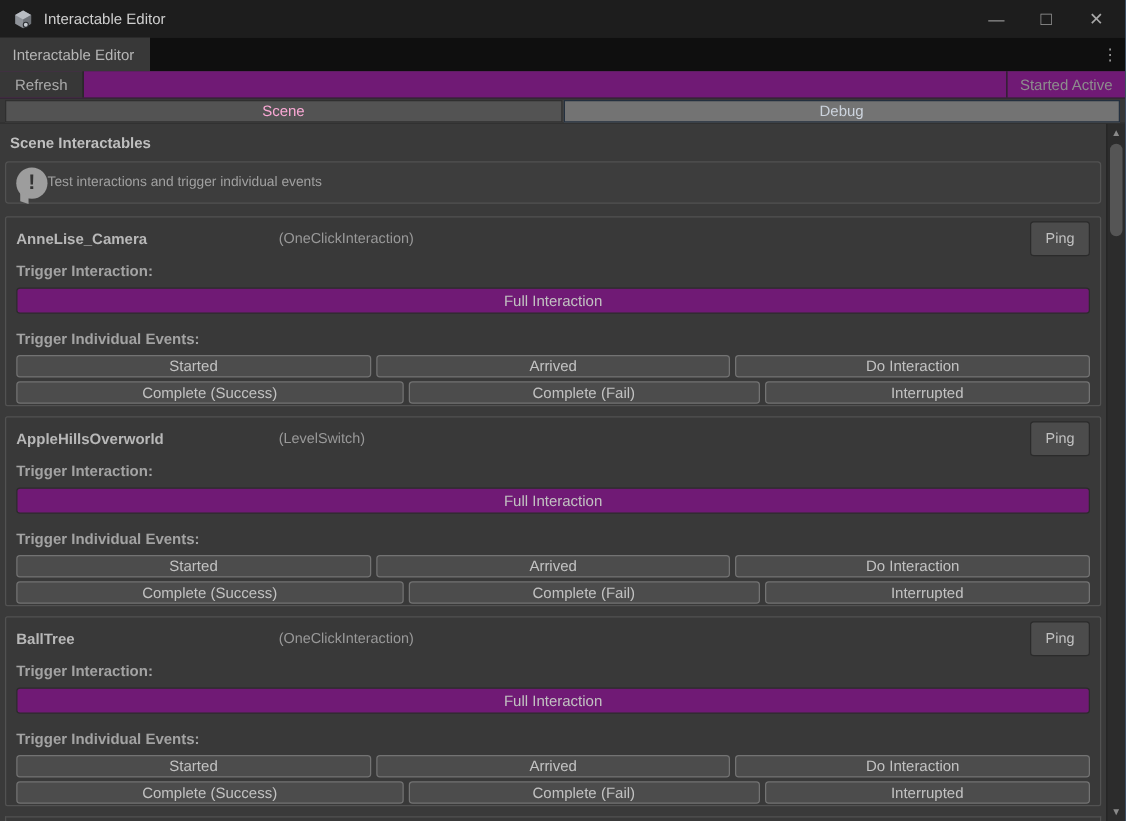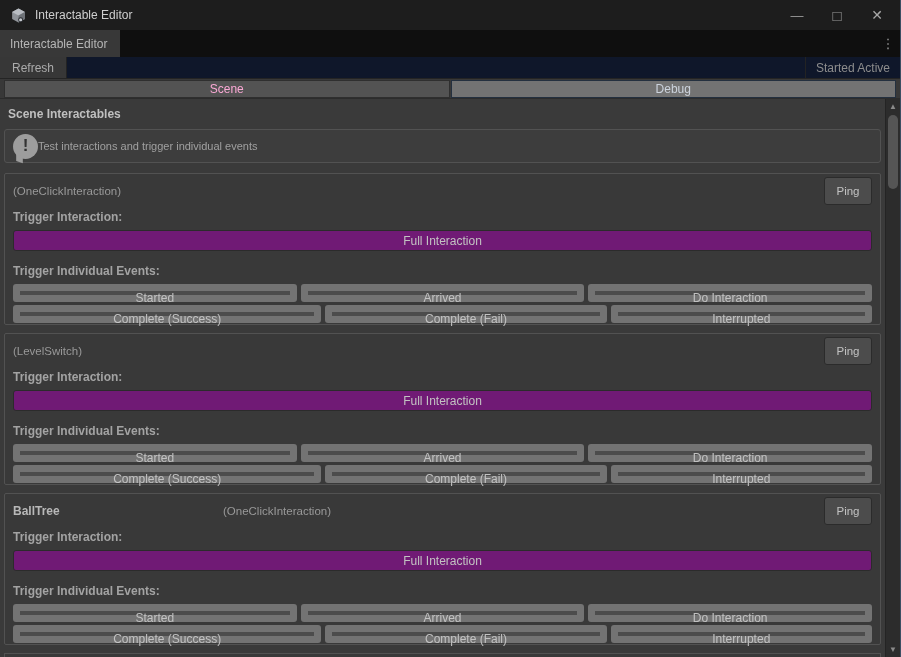--- a/index.html
+++ b/index.html
@@ -16,21 +16,21 @@
   .win-btn.max { font-size:15px; }
   .win-btn.close { font-size:14px; color:#a8a8a8; }
 
   
   .tabstrip { height:27px; background:#0f0f0f; display:flex; align-items:stretch; flex:0 0 auto; }
   .tab { width:120px; background:#383838; color:#b6b6b6; display:flex; align-items:center; padding-left:10px; font-size:12px; }
   .tab-spacer { flex:1; }
   .kebab { width:24px; display:flex; align-items:center; justify-content:center; color:#9a9a9a; font-size:13px; letter-spacing:0; }
 
   
-  .toolbar { height:22px; background:#0f172a; display:flex; align-items:stretch; border-bottom:1px solid #242424; flex:0 0 auto; }
+  .toolbar { height:22px; background:#701a75; display:flex; align-items:stretch; border-bottom:1px solid #242424; flex:0 0 auto; }
   .toolbar-btn { background:#373737; color:#ababab; border:none; border-right:1px solid #232323; padding:0 12px; font-size:12px; font-family:inherit; display:flex; align-items:center; }
   .toolbar-spacer { flex:1; }
   .runtime-seg { border-left:1px solid #232323; display:flex; align-items:center; padding:0 10px; color:#8d8d8d; font-size:12px; }
 
   
   .toggle-row { height:20px; background:#383838; display:flex; align-items:center; padding:0 4px; gap:1px; flex:0 0 auto; border-bottom:1px solid #2c2c2c; }
   .toggle-btn { flex:1; height:18px; display:flex; align-items:center; justify-content:center; font-size:12px; cursor:default; }
   .toggle-btn.inactive { background:#535353; border:1px solid #2f2f2f; color:#f9a8d4; }
   .toggle-btn.active { background:#737373; border:1px solid #24303f; color:#ccd3dd; }
 
@@ -45,21 +45,21 @@
   .info-text { color:#a0a0a0; font-size:11px; }
 
   .section { margin:0 0 8px 4px; height:152px; background:#393939; border:1px solid #525252; border-radius:2px; padding:8px; }
   .sec-header { display:flex; align-items:center; height:17px; margin-bottom:11px; }
   .sec-name { color:#b8b8b8; font-weight:bold; font-size:12px; width:210px; flex:0 0 auto; }
   .sec-type { color:#999999; font-size:11.5px; }
   .ping-btn { margin-left:auto; width:48px; height:28px; background:#4c4c4c; border:1px solid #2b2b2b; border-radius:3px; color:#c2c2c2; font-size:11.5px; font-family:inherit; display:flex; align-items:center; justify-content:center; }
   .sec-label { color:#a3a3a3; font-weight:bold; font-size:12px; margin-bottom:6px; }
   .full-btn { width:100%; height:21px; background:#701a75; border:1px solid #2b2b2b; border-radius:3px; color:#c2c2c2; font-size:12px; font-family:inherit; margin-bottom:13px; }
   .btnrow { display:flex; gap:4px; margin-bottom:3px; }
-  .ev-btn { height:18px; background:#4c4c4c; border:7px solid #737373; border-radius:3px; color:#c2c2c2; font-size:12px; font-family:inherit; }
+  .ev-btn { height:18px; background:#4c4c4c; border:1px solid #737373; border-radius:3px; color:#c2c2c2; font-size:12px; font-family:inherit; }
   .row1 .ev-btn { flex:1; }
   .row2 .ev-btn:nth-child(1) { flex:1.19; }
   .row2 .ev-btn:nth-child(2) { flex:1.08; }
   .row2 .ev-btn:nth-child(3) { flex:1.0; }
   .section-partial { margin:0 0 0 4px; height:8px; border:1px solid #525252; border-bottom:none; background:#393939; }
 
   
   .scrollbar { position:absolute; top:0; right:0; width:15px; height:558px; background:#2c2c2c; border-left:1px solid #242424; }
   .sb-arrow { position:absolute; left:0; width:14px; height:13px; display:flex; align-items:center; justify-content:center; color:#8a8a8a; font-size:8px; }
   .sb-arrow.up { top:1px; }
@@ -108,40 +108,42 @@
     <div class="content-inner">
       <div class="panel-heading">Scene Interactables</div>
 
       <div class="helpbox">
         <div class="info-icon">!</div>
         <div class="info-text">Test interactions and trigger individual events</div>
       </div>
 
       <div class="section">
         <div class="sec-header">
+          <span class="sec-name">AnneLise_Camera</span>
           <span class="sec-type">(OneClickInteraction)</span>
           <button class="ping-btn">Ping</button>
         </div>
         <div class="sec-label">Trigger Interaction:</div>
         <button class="full-btn">Full Interaction</button>
         <div class="sec-label">Trigger Individual Events:</div>
         <div class="btnrow row1">
           <button class="ev-btn">Started</button>
           <button class="ev-btn">Arrived</button>
           <button class="ev-btn">Do Interaction</button>
         </div>
         <div class="btnrow row2">
           <button class="ev-btn">Complete (Success)</button>
           <button class="ev-btn">Complete (Fail)</button>
           <button class="ev-btn">Interrupted</button>
         </div>
       </div>
 
       <div class="section">
         <div class="sec-header">
+          <span class="sec-name">AppleHillsOverworld</span>
           <span class="sec-type">(LevelSwitch)</span>
           <button class="ping-btn">Ping</button>
         </div>
         <div class="sec-label">Trigger Interaction:</div>
         <button class="full-btn">Full Interaction</button>
         <div class="sec-label">Trigger Individual Events:</div>
         <div class="btnrow row1">
           <button class="ev-btn">Started</button>
           <button class="ev-btn">Arrived</button>
           <button class="ev-btn">Do Interaction</button>

